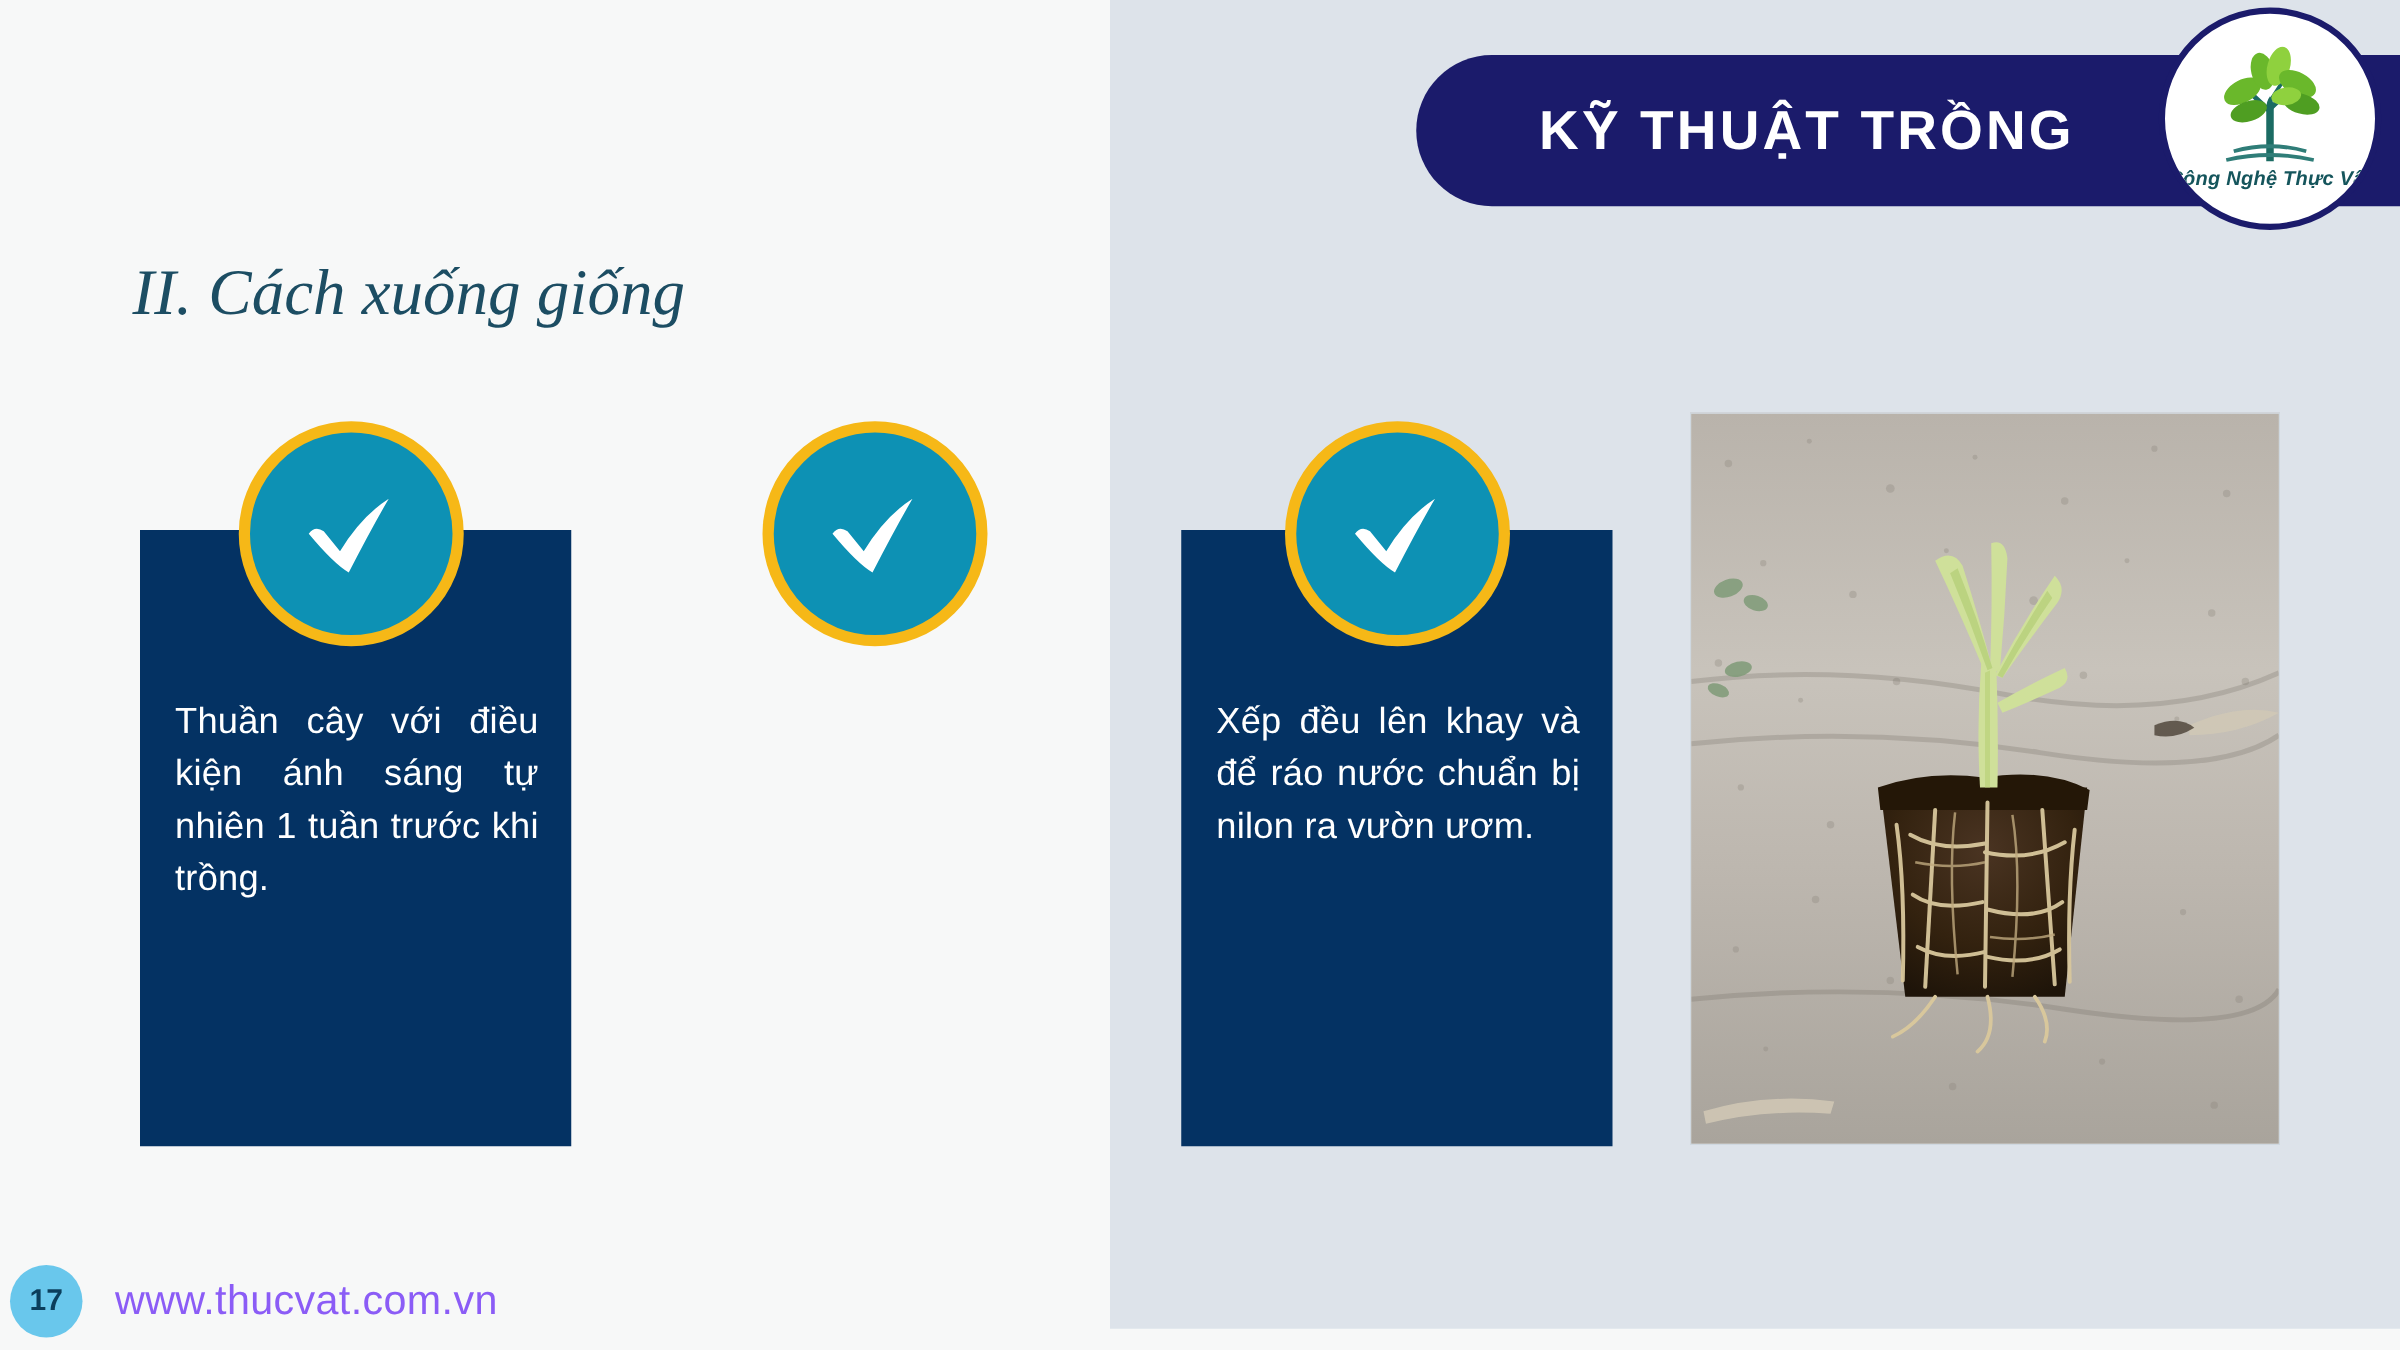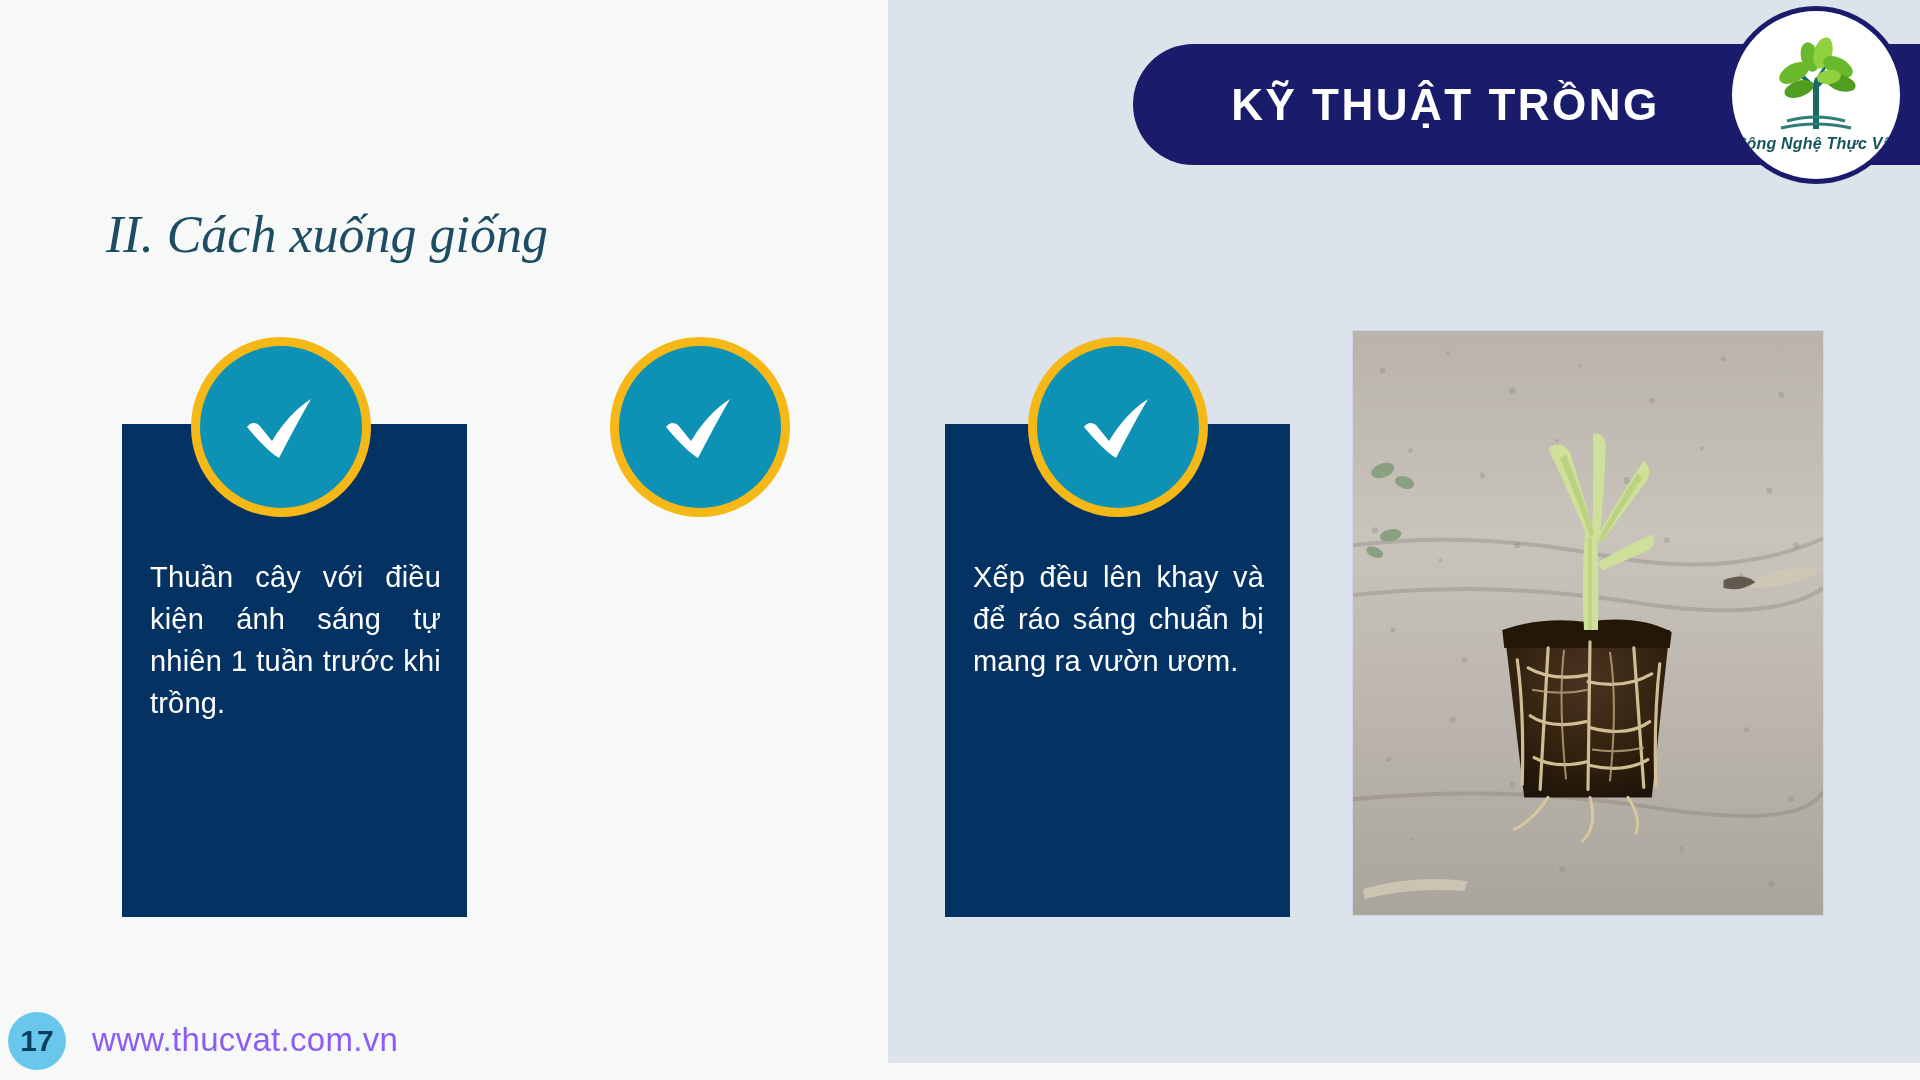--- a/index.html
+++ b/index.html
@@ -82,21 +82,21 @@
     text-align: center;
   }
 
   
   .card {
     position: absolute;
     top: 424px;
     width: 345px; height: 493px;
     background: #043263;
   }
-  .card-1 { left: 122px; }
+  .card-1 { left: 112px; }
   .card-2 { left: 527px; }
   .card-3 { left: 945px; }
 
   .card .body {
     position: absolute;
     left: 28px; right: 26px;
     top: 132px;
     color: #ffffff;
     font-size: 29px;
     line-height: 1.45;
@@ -137,21 +137,21 @@
   .footer-badge {
     position: absolute;
     left: 8px; top: 1012px;
     width: 58px; height: 58px;
     border-radius: 50%;
     background: #69c7ec;
     display: flex;
     align-items: center;
     justify-content: center;
     color: #0b3e5c;
-    font-size: 30px;
+    font-size: 24px;
     font-weight: bold;
   }
   .footer-url {
     position: absolute;
     left: 92px; top: 1021px;
     color: #8b5cf6;
     font-size: 33px;
     letter-spacing: .3px;
   }
 </style>
@@ -201,21 +201,21 @@
     </svg>
   </div>
 
   <div class="check-badge badge-2">
     <svg width="108" height="108" viewBox="0 0 108 108">
       <path d="M20 54 Q25 47 32 52 L45 68 Q62 40 84 26 Q70 50 52 85 Q40 78 20 54 Z" fill="#ffffff"></path>
     </svg>
   </div>
 
   <div class="card card-3">
-    <div class="body">Xếp đều lên khay và để ráo sáng chuẩn bị mang ra vườn ươm.</div>
+    <div class="body">Xếp đều lên khay và để ráo nước chuẩn bị nilon ra vườn ươm.</div>
   </div>
   <div class="check-badge badge-3">
     <svg width="108" height="108" viewBox="0 0 108 108">
       <path d="M20 54 Q25 47 32 52 L45 68 Q62 40 84 26 Q70 50 52 85 Q40 78 20 54 Z" fill="#ffffff"></path>
     </svg>
   </div>
 
   <div class="photo-frame">
     <svg viewBox="0 0 472 586" preserveAspectRatio="xMidYMid slice">
       <defs>

